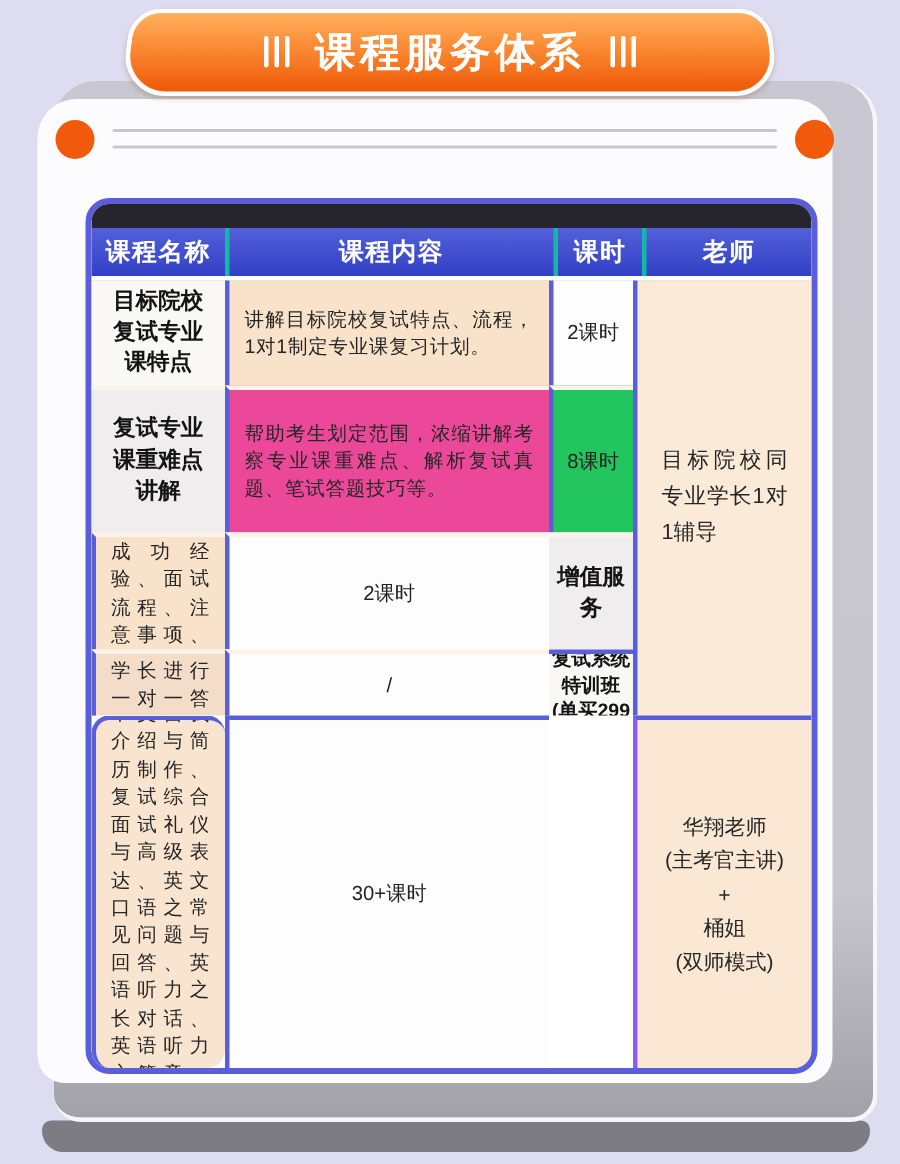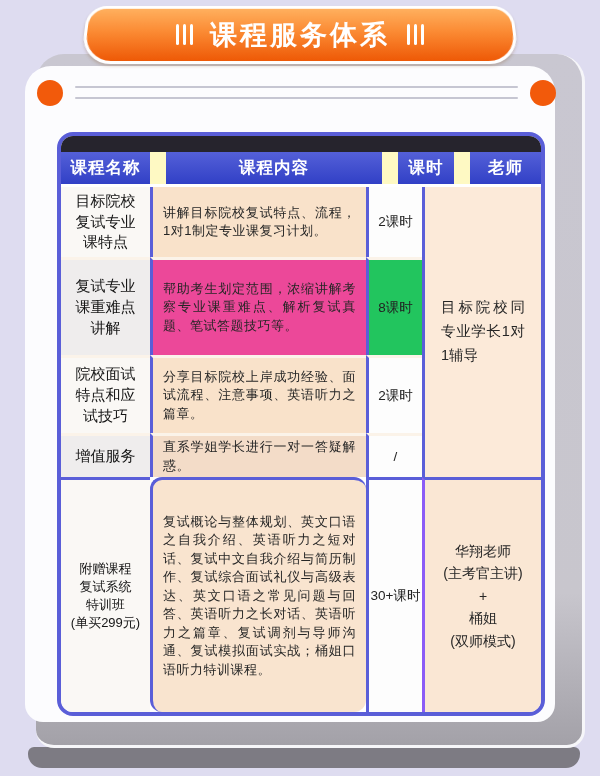--- a/index.html
+++ b/index.html
@@ -51,39 +51,39 @@
   .bars{position:relative;display:inline-flex;margin:0 15px;}
   .bars i{display:block;width:3px;height:21px;background:#ffffff;margin:0 2px;border-radius:2px;}
   
   .tableWrap{
     position:absolute;left:57px;top:132px;width:488px;height:584px;
     border:4px solid #5a5ed8;border-radius:16px;overflow:hidden;
     background:#ffffff;box-sizing:border-box;
   }
   .spine{height:16px;background:#26242d;}
   .thead{
-    display:grid;grid-template-columns:89px 216px 56px 1fr;column-gap:16px;
-    background:#fef9c3;height:32px;border-bottom:3px solid #ffffff;
+    display:grid;grid-template-columns:89px 216px 56px 1fr;column-gap:3px;
+    background:#14b8a6;height:32px;border-bottom:3px solid #ffffff;
   }
   .th{
     background:linear-gradient(180deg,#5460d8 0%,#3140c6 100%);
     color:#fff;font-size:16.5px;font-weight:700;letter-spacing:1px;
     display:flex;align-items:center;justify-content:center;
   }
   .tbody{
     display:grid;grid-template-columns:89px 216px 56px 1fr;
     grid-template-rows:70px 98px 78px 44px minmax(0,1fr);
     height:525px;
   }
   .td{display:flex;align-items:center;justify-content:center;box-sizing:border-box;overflow:hidden;}
   .c2,.c3,.c4,.cteach{border-left:3px solid #5a5ed8;}
   .sep-light{border-top:3px solid #fbf3e9;}
   .sep-purple{border-top:3px solid #5a5ed8;}
   
-  .c1{background:#faf8f5;color:#141414;font-size:15px;font-weight:400;line-height:1.38;text-align:center;}
+  .c1{background:#faf8f5;color:#141414;font-size:15px;font-weight:700;line-height:1.38;text-align:center;}
   .r2.c1,.r4.c1{background:#efeded;}
   .c2{background:#f9e2ca;color:#262626;font-size:13px;line-height:1.42;
       padding:6px 10px;text-align:justify;word-break:break-all;letter-spacing:.5px;}
   .r2.c2{background:#ec4899;}
   .r4.c2{background:#f3dcc8;}
   .r5.c2{background:#f9e4cf;border-radius:12px;}
   .c3{background:#fdfdfd;color:#222;font-size:13.5px;}
   .r2.c3{background:#22c55e;}
   .cteach{grid-column:4;grid-row:1 / span 4;background:#fcead9;color:#262626;
       font-size:14.5px;line-height:1.65;padding:0 16px;text-align:justify;word-break:break-all;}
@@ -138,23 +138,20 @@
       <div class="td c3 r1">2课时</div>
 
       <div class="td cteach">目标院校同专业学长1对1辅导</div>
 
       <div class="td c1 r2 sep-light pre">复试专业
 课重难点
 讲解</div>
       <div class="td c2 r2 sep-light">帮助考生划定范围，浓缩讲解考察专业课重难点、解析复试真题、笔试答题技巧等。</div>
       <div class="td c3 r2 sep-light">8课时</div>
 
-      <div class="td c1 r3 sep-light pre">院校面试
-特点和应
-试技巧</div>
       <div class="td c2 r3 sep-light">分享目标院校上岸成功经验、面试流程、注意事项、英语听力之篇章。</div>
       <div class="td c3 r3 sep-light">2课时</div>
 
       <div class="td c1 r4 sep-light pre">增值服务</div>
       <div class="td c2 r4 sep-light">直系学姐学长进行一对一答疑解惑。</div>
       <div class="td c3 r4 sep-light">/</div>
 
       <div class="td c1 r5 sep-purple pre smallprice">附赠课程
 复试系统
 特训班

